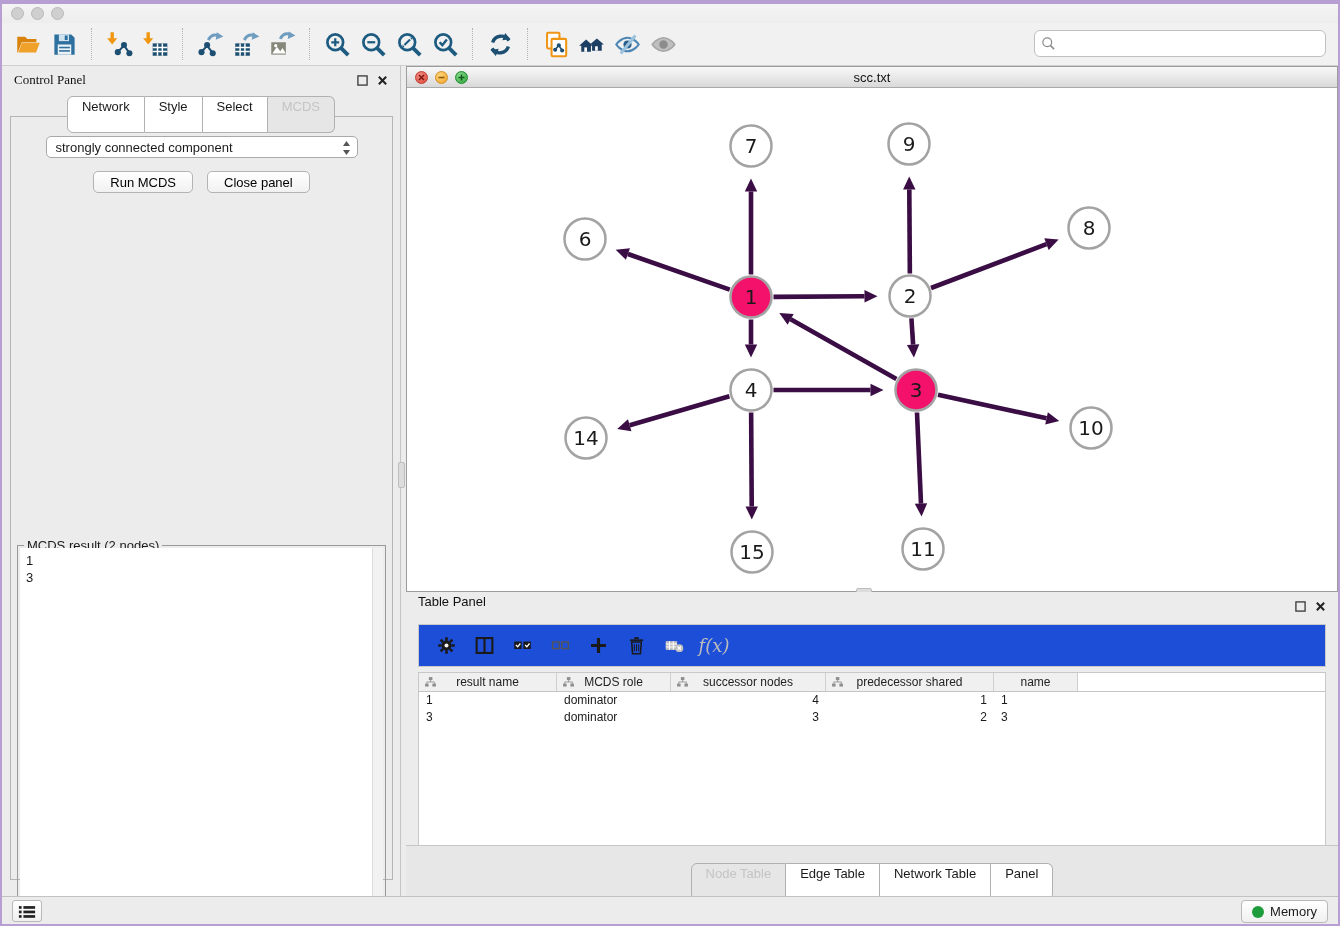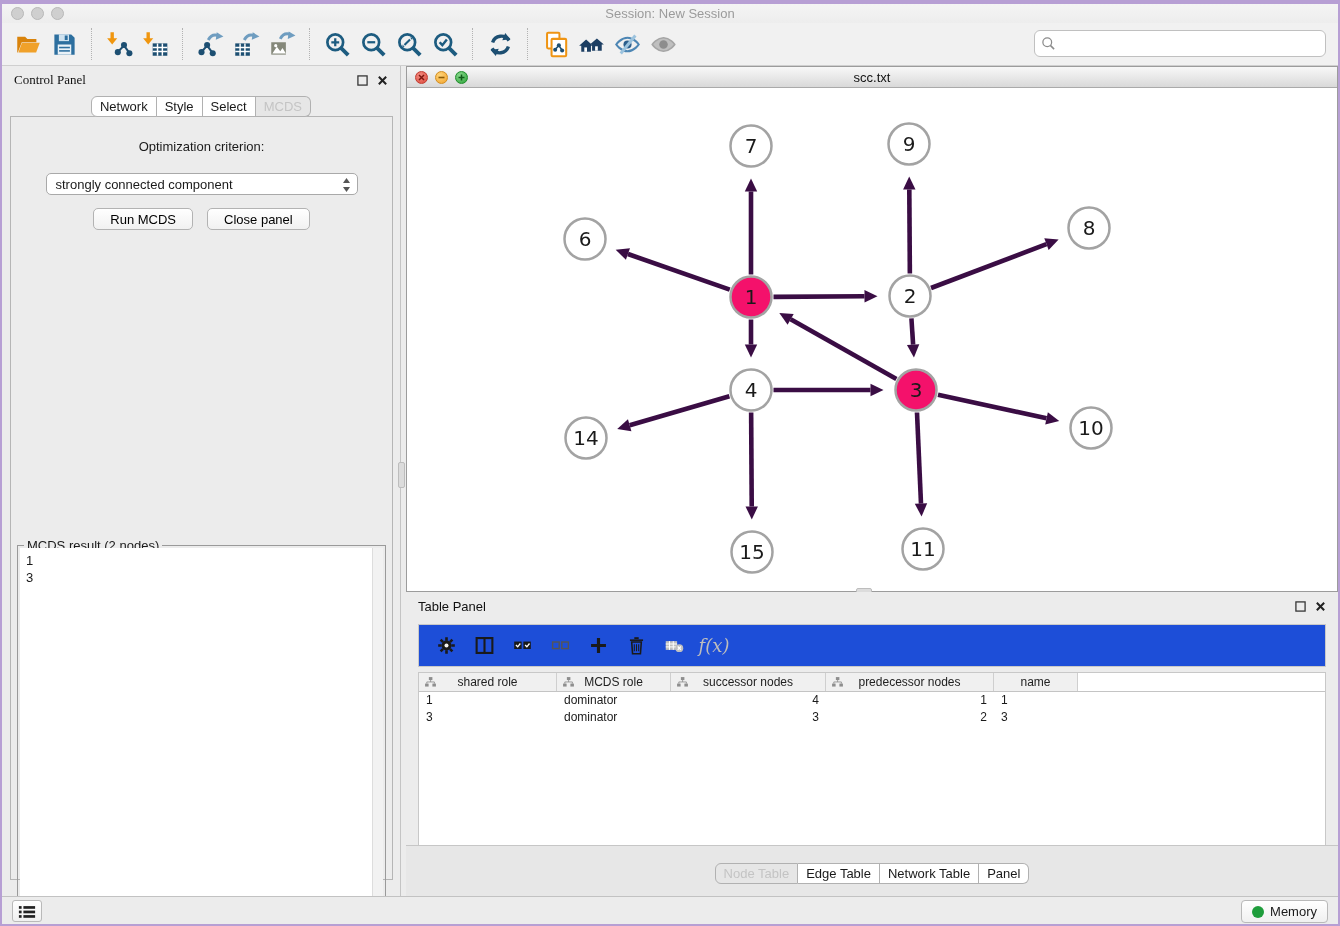--- a/index.html
+++ b/index.html
@@ -28,21 +28,21 @@
   .search-wrap input{width:100%;height:100%;border:1px solid #c0c0c0;border-radius:6px;background:#fff;padding:0 8px 0 26px;font-size:13px;outline:none;}
   .search-wrap svg{position:absolute;left:7px;top:6px;width:15px;height:15px;}
 
   
   .control-panel{position:absolute;left:2px;top:66px;width:399px;height:830px;background:#ececec;border-right:1px solid #c4c4c4;}
   .panel-head{height:28px;display:flex;align-items:center;padding:0 12px;font-family:Liberation Serif, serif;}
   .panel-title{font-size:13px;color:#111;}
   .panel-ctrls{margin-left:auto;display:flex;gap:9px;align-items:center;}
   .panel-ctrls svg{width:11px;height:11px;}
   .cp-tabs{position:absolute;left:0;top:30px;width:100%;display:flex;justify-content:center;z-index:2;}
-  .tab{height:21px;line-height:19px;padding:0 8px;background:#fff;border:1px solid #b1b1b1;border-left:none;font-size:13px;cursor:default;}
+  .tab{height:37px;line-height:19px;padding:0 14px;background:#fff;border:1px solid #b1b1b1;border-left:none;font-size:13px;cursor:default;}
   .tab:first-child{border-left:1px solid #b1b1b1;border-radius:6px 0 0 6px;}
   .tab:last-child{border-radius:0 6px 6px 0;}
   .tab.active{background:#e6e6e6;color:#c4c4c4;}
   .cp-body{position:absolute;left:8px;top:50px;width:383px;height:764px;background:#ececec;border:1px solid #b5b5b5;}
   .opt-label{margin-top:22px;text-align:center;font-size:13px;}
   .combo{position:relative;margin:19px auto 0;width:312px;height:22px;background:#fff;border:1px solid #a9a9a9;border-radius:5px;display:flex;align-items:center;padding:0 20px 0 9px;font-size:13px;}
   .combo svg{position:absolute;right:6px;top:4px;width:9px;height:14px;}
   .cp-buttons{display:flex;justify-content:center;gap:14px;margin-top:13px;}
   .btn{height:22px;padding:0 16px;background:linear-gradient(#ffffff,#f1f1f1);border:1px solid #b3b3b3;border-radius:5px;font-size:13px;cursor:default;}
   .result-box{position:absolute;left:6px;top:428px;width:369px;height:376px;border:1px solid #9a9a9a;}
@@ -62,21 +62,21 @@
   .ntl{width:13px;height:13px;border-radius:50%;display:flex;align-items:center;justify-content:center;}
   .ntl svg{width:9px;height:9px;}
   .ntl.red{background:radial-gradient(circle at 35% 30%,#f28b81,#dd4a3c);border:1px solid #c13b30;}
   .ntl.yellow{background:radial-gradient(circle at 35% 30%,#ffd479,#f2a32c);border:1px solid #d28d1f;}
   .ntl.green{background:radial-gradient(circle at 35% 30%,#8ad88e,#2aa336);border:1px solid #1f8c2b;}
   .net-title{position:absolute;left:0;right:0;text-align:center;font-size:13px;color:#111;}
   .net-canvas{position:relative;width:930px;height:503px;background:#fff;}
 
   
   .table-panel{position:absolute;left:406px;top:592px;width:932px;height:304px;background:#ececec;}
-  .tp-head{height:28px;display:flex;align-items:center;padding:2px 12px;}
+  .tp-head{height:28px;display:flex;padding:2px 12px;}
   .tp-toolbar{position:absolute;left:12px;top:32px;width:908px;height:43px;background:#1d4ed8;border:1px solid #c9c9c9;display:flex;align-items:center;padding:0 10px;gap:4px;}
   .tp-btn{width:34px;height:34px;display:flex;align-items:center;justify-content:center;}
   .tp-btn svg{width:21px;height:21px;}
   .fx-label{font-family:"DejaVu Serif","Liberation Serif",serif;font-style:italic;font-size:18px;color:#bdbdbd;padding-left:4px;}
   .tp-table{position:absolute;left:12px;top:80px;width:908px;height:173px;background:#fff;border:1px solid #c8c8c8;border-bottom:none;overflow:hidden;}
   .thead{display:flex;height:19px;border-bottom:1px solid #c4c4c4;}
   .th{position:relative;background:#f0f0f0;border-right:1px solid #cfcfcf;font-size:12px;color:#222;text-align:center;line-height:18px;}
   .th svg{position:absolute;left:5px;top:3px;width:13px;height:13px;}
   .trow{display:flex;height:17px;font-size:12px;line-height:16px;}
   .td{padding:0 7px;white-space:nowrap;overflow:hidden;}
@@ -97,21 +97,20 @@
   <div class="frame-left"></div>
   <div class="frame-right"></div>
   <div class="frame-bottom"></div>
 
   <div class="titlebar">
     <div class="traffic">
       <div class="tl"></div>
       <div class="tl"></div>
       <div class="tl"></div>
     </div>
-    <div class="win-title">Session: New Session</div>
   </div>
 
   <div class="toolbar">
     <div class="tbtn">
       <svg viewBox="0 0 24 24">
           <path d="M2 5h7l2 2h8v3H6L2.5 19H2z" fill="#d9830b"></path>
           <path d="M6.2 10.5H22l-3.2 8.5H3z" fill="#f0a12a"></path>
         </svg>
     </div>
     <div class="tbtn">
@@ -273,21 +272,20 @@
           </svg>
       </span>
     </div>
     <div class="cp-tabs">
         <div class="tab">Network</div>
         <div class="tab">Style</div>
         <div class="tab">Select</div>
         <div class="tab active">MCDS</div>
       </div>
     <div class="cp-body">
-      <div class="opt-label">Optimization criterion:</div>
       <div class="combo">
         <span>strongly connected component</span>
         <svg viewBox="0 0 9 14">
             <path d="M4.5 0L8 5H1z" fill="#555"></path>
             <path d="M4.5 14L1 9h7z" fill="#555"></path>
           </svg>
       </div>
       <div class="cp-buttons">
         <button class="btn">Run MCDS</button>
         <button class="btn">Close panel</button>
@@ -481,21 +479,21 @@
     </div>
     <div class="tp-table">
       <div class="thead" id="table-head">
           <div class="th" style="width: 138px;"><svg viewBox="0 0 24 24">
               <g fill="#8e8e8e">
                 <rect x="9" y="2" width="6.5" height="5.5"></rect>
                 <rect x="2" y="14" width="6.5" height="5.5"></rect>
                 <rect x="15.5" y="14" width="6.5" height="5.5"></rect>
               </g>
               <path d="M12.2 7.5v3.5M5.2 14v-3h14v3" fill="none" stroke="#8e8e8e" stroke-width="1.6"></path>
-            </svg><span>shared role</span></div>
+            </svg><span>result name</span></div>
           <div class="th" style="width: 114px;"><svg viewBox="0 0 24 24">
               <g fill="#8e8e8e">
                 <rect x="9" y="2" width="6.5" height="5.5"></rect>
                 <rect x="2" y="14" width="6.5" height="5.5"></rect>
                 <rect x="15.5" y="14" width="6.5" height="5.5"></rect>
               </g>
               <path d="M12.2 7.5v3.5M5.2 14v-3h14v3" fill="none" stroke="#8e8e8e" stroke-width="1.6"></path>
             </svg><span>MCDS role</span></div>
           <div class="th" style="width: 155px;"><svg viewBox="0 0 24 24">
               <g fill="#8e8e8e">
@@ -505,21 +503,21 @@
               </g>
               <path d="M12.2 7.5v3.5M5.2 14v-3h14v3" fill="none" stroke="#8e8e8e" stroke-width="1.6"></path>
             </svg><span>successor nodes</span></div>
           <div class="th" style="width: 168px;"><svg viewBox="0 0 24 24">
               <g fill="#8e8e8e">
                 <rect x="9" y="2" width="6.5" height="5.5"></rect>
                 <rect x="2" y="14" width="6.5" height="5.5"></rect>
                 <rect x="15.5" y="14" width="6.5" height="5.5"></rect>
               </g>
               <path d="M12.2 7.5v3.5M5.2 14v-3h14v3" fill="none" stroke="#8e8e8e" stroke-width="1.6"></path>
-            </svg><span>predecessor nodes</span></div>
+            </svg><span>predecessor shared</span></div>
           <div class="th" style="width: 84px;"><span>name</span></div>
         </div>
       <div id="table-body">
           <div class="trow">
             <div class="td" style="width: 138px; text-align: left;">1</div>
             <div class="td" style="width: 114px; text-align: left;">dominator</div>
             <div class="td" style="width: 155px; text-align: right;">4</div>
             <div class="td" style="width: 168px; text-align: right;">1</div>
             <div class="td" style="width: 84px; text-align: left;">1</div>
           </div>

